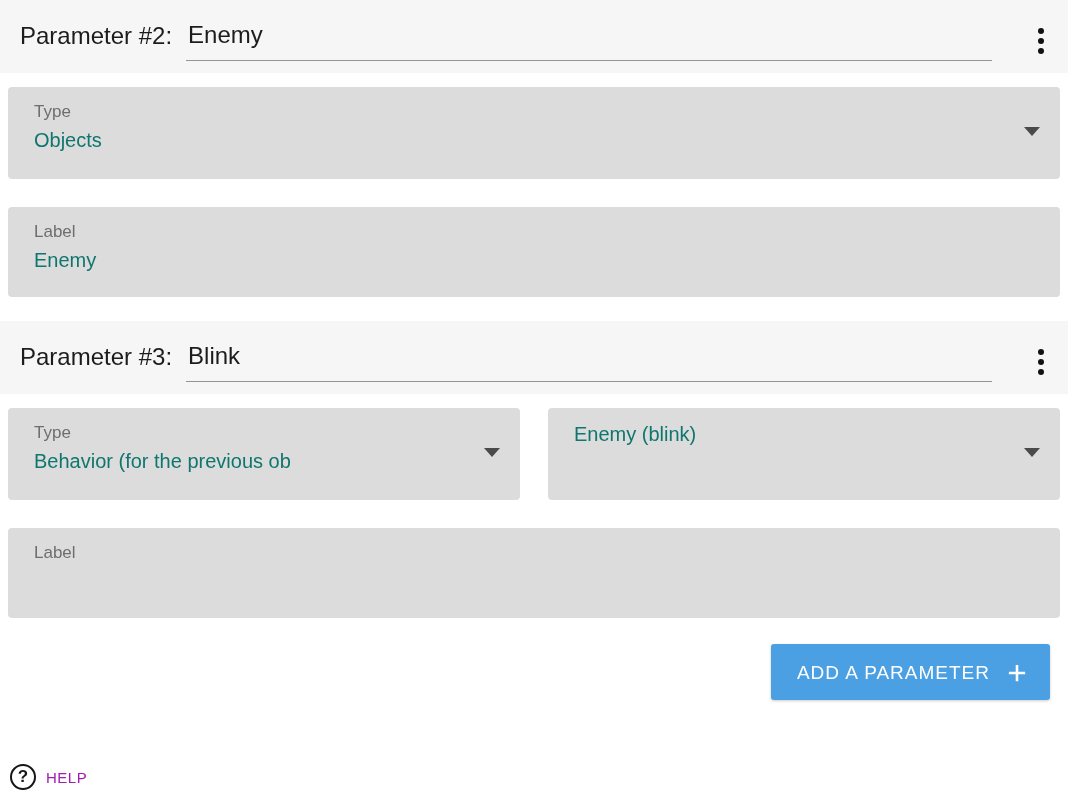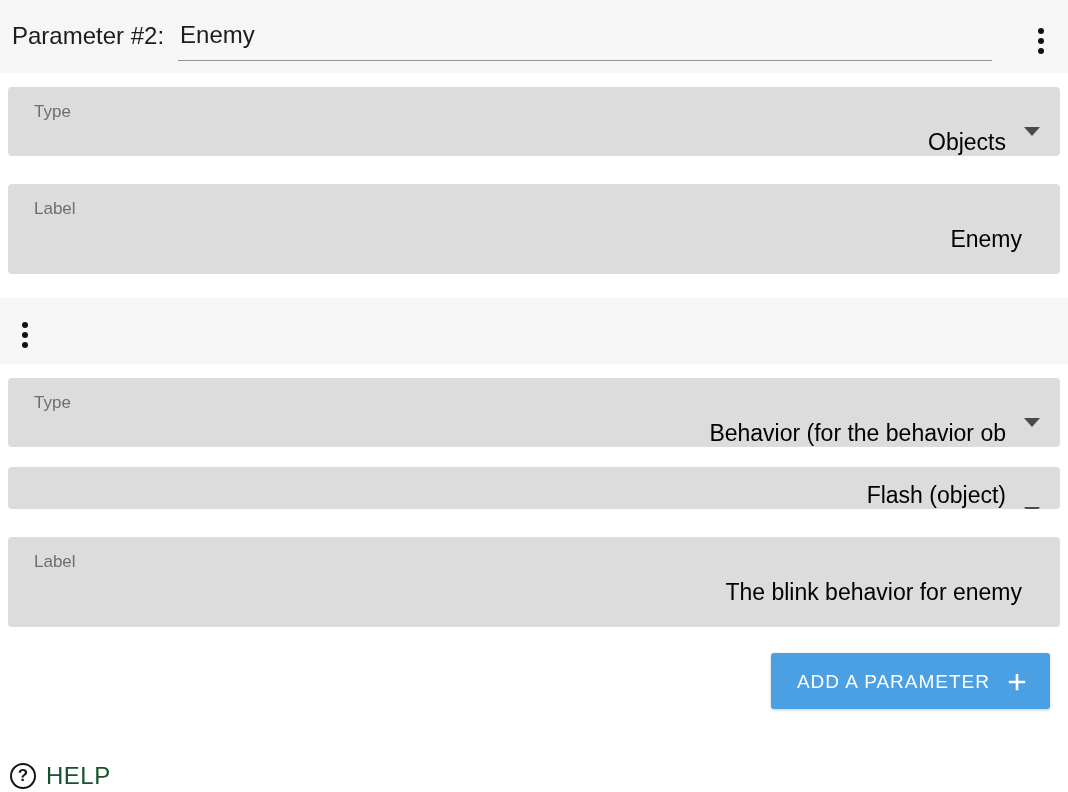--- a/index.html
+++ b/index.html
@@ -12,21 +12,21 @@
   }
   :root { --accent: #4b9fe3; --field-bg: #dcdcdc; --header-bg: #f6f6f6; }
 
   .page { display: flex; flex-direction: column; height: 100%; }
 
   
   .param-header {
     background: var(--header-bg);
     display: flex;
     align-items: flex-end;
-    padding: 20px 14px 12px 12px;
+    padding: 20px 14px 12px 20px;
   }
   .param-title {
     font-size: 24px;
     line-height: 1.25;
     padding-bottom: 10px;
     white-space: nowrap;
   }
   .param-name-input {
     flex: 1;
     margin-left: 14px;
@@ -41,21 +41,21 @@
     display: flex;
     flex-direction: column;
     gap: 4px;
     align-self: center;
     padding: 4px 10px;
     cursor: pointer;
   }
   .kebab .dot { width: 6px; height: 6px; border-radius: 50%; background: #121212; }
 
   
-  .field-row { display: flex; gap: 20px; padding: 14px 8px 0 8px; flex-direction: column; }
+  .field-row { display: flex; gap: 28px; padding: 14px 8px 0 8px; }
 
   .select-field, .text-field {
     position: relative;
     background: var(--field-bg);
     border-radius: 4px;
     height: 92px;
     padding: 15px 54px 0 26px;
     overflow: hidden;
   }
   .select-field { flex: 1; cursor: pointer; }
@@ -63,25 +63,24 @@
 
   .field-label {
     display: block;
     font-size: 17px;
     color: #6e6e6e;
     margin-bottom: 7px;
     white-space: nowrap;
   }
   .field-value {
     display: block;
-    font-size: 23px;
-    color: #000000;
+    font-size: 20px;
+    color: #0f766e;
     white-space: nowrap;
     overflow: hidden;
-    text-align: right;
   }
   .dropdown-arrow {
     position: absolute;
     right: 20px;
     top: 40px;
     width: 0; height: 0;
     border-left: 8px solid transparent;
     border-right: 8px solid transparent;
     border-top: 9px solid #4a4a4a;
   }
@@ -120,21 +119,21 @@
     border: 2.5px solid #161616;
     border-radius: 50%;
     display: flex;
     align-items: center;
     justify-content: center;
     font-size: 17px;
     font-weight: bold;
     color: #161616;
     flex: 0 0 auto;
   }
-  .help-label { font-size: 24px; color: #14532d; letter-spacing: 0.5px; }
+  .help-label { font-size: 15px; color: #a21caf; letter-spacing: 0.5px; }
 </style>
 </head>
 <body>
 
 <div class="page">
 
   <section>
     <div class="param-header">
       <span class="param-title">Parameter #2:</span>
       <div class="param-name-input">
@@ -154,40 +153,43 @@
       </div>
     </div>
     <div class="text-field full">
       <span class="field-label">Label</span>
       <span class="field-value">Enemy</span>
     </div>
   </section>
 
   <section style="margin-top:24px;">
     <div class="param-header">
+      <span class="param-title">Parameter #3:</span>
+      <div class="param-name-input">
+        <span>Blink</span>
+      </div>
       <div class="kebab">
         <span class="dot"></span>
         <span class="dot"></span>
         <span class="dot"></span>
       </div>
     </div>
     <div class="field-row">
       <div class="select-field">
         <span class="field-label">Type</span>
-        <span class="field-value">Behavior (for the behavior ob</span>
+        <span class="field-value">Behavior (for the previous ob</span>
         <span class="dropdown-arrow"></span>
       </div>
       <div class="select-field">
-        <span class="field-value">Flash (object)</span>
+        <span class="field-value">Enemy (blink)</span>
         <span class="dropdown-arrow"></span>
       </div>
     </div>
     <div class="text-field full">
       <span class="field-label">Label</span>
-      <span class="field-value">The blink behavior for enemy</span>
     </div>
   </section>
 
   <div class="button-row">
     <button class="add-param-btn">
       <span>ADD A PARAMETER</span>
       <svg class="plus-icon" width="26" height="26" viewBox="0 0 24 24">
         <path d="M12 4.5v15M4.5 12h15" stroke="#ffffff" stroke-width="2.4" fill="none"></path>
       </svg>
     </button>

